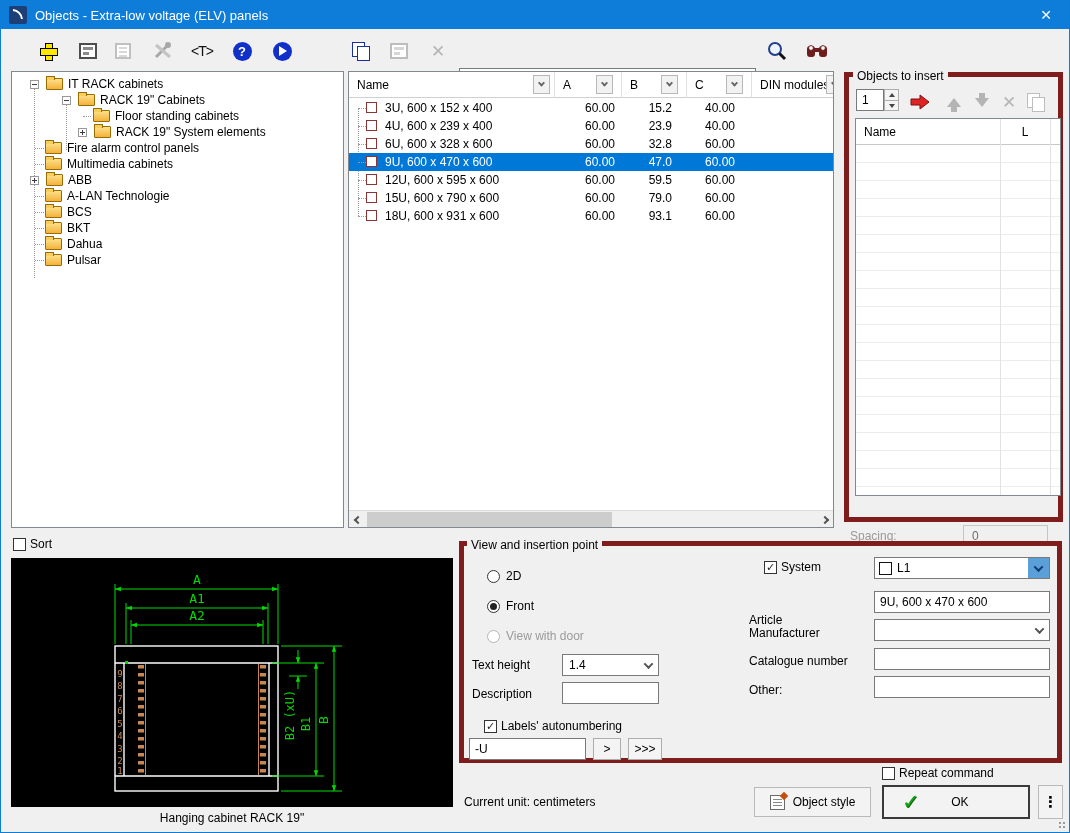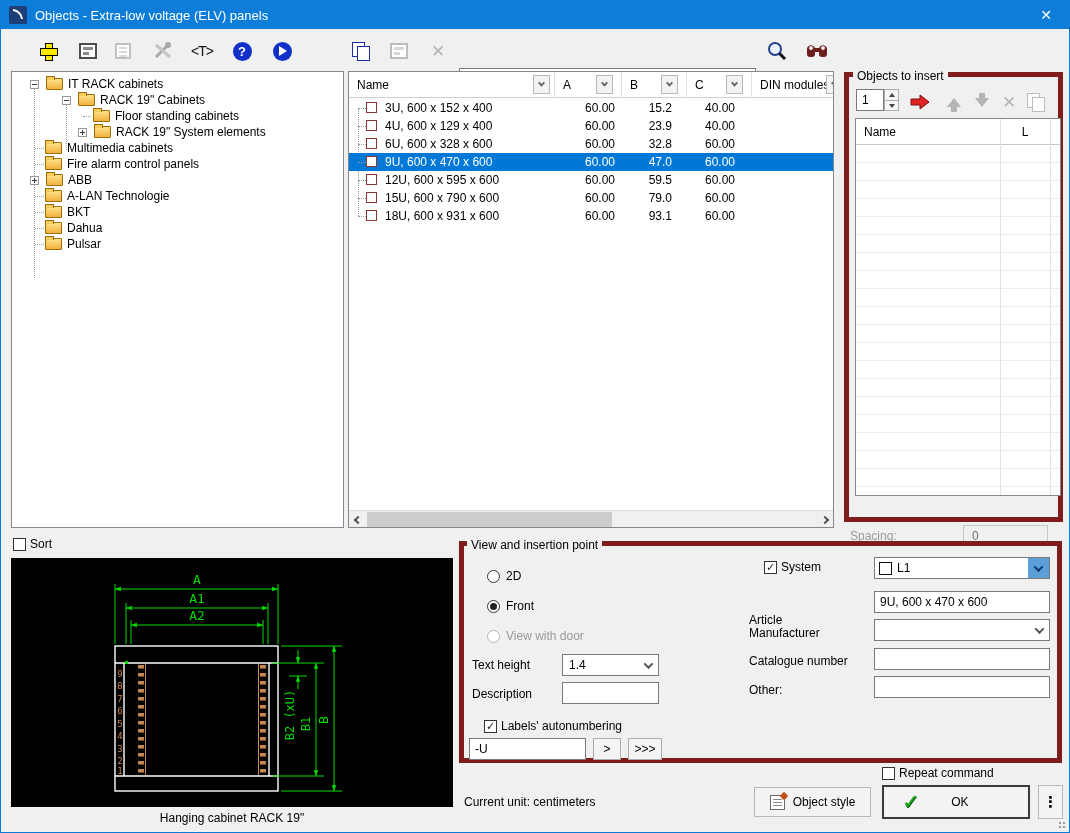--- a/index.html
+++ b/index.html
@@ -238,36 +238,41 @@
       <span class="tlabel">Floor standing cabinets</span>
     </div>
     <div class="trow">
       <span class="expander plus" style="margin-left:66px;"></span>
       <span class="folder" style="margin-left:7px;"></span>
       <span class="tlabel">RACK 19" System elements</span>
     </div>
     <div class="trow">
       <span class="stub" style="margin-left:23px; width:9px;"></span>
       <span class="folder" style="margin-left:1px;"></span>
+      <span class="tlabel">Fire alarm control panels</span>
+    </div>
+    <div class="trow">
+      <span class="stub" style="margin-left:23px; width:9px;"></span>
+      <span class="folder" style="margin-left:1px;"></span>
       <span class="tlabel">Multimedia cabinets</span>
-    </div>
-    <div class="trow">
-      <span class="stub" style="margin-left:23px; width:9px;"></span>
-      <span class="folder" style="margin-left:1px;"></span>
-      <span class="tlabel">Fire alarm control panels</span>
     </div>
     <div class="trow">
       <span class="expander plus" style="margin-left:18px;"></span>
       <span class="folder" style="margin-left:7px;"></span>
       <span class="tlabel">ABB</span>
     </div>
     <div class="trow">
       <span class="stub" style="margin-left:23px; width:9px;"></span>
       <span class="folder" style="margin-left:1px;"></span>
       <span class="tlabel">A-LAN Technologie</span>
+    </div>
+    <div class="trow">
+      <span class="stub" style="margin-left:23px; width:9px;"></span>
+      <span class="folder" style="margin-left:1px;"></span>
+      <span class="tlabel">BCS</span>
     </div>
     <div class="trow">
       <span class="stub" style="margin-left:23px; width:9px;"></span>
       <span class="folder" style="margin-left:1px;"></span>
       <span class="tlabel">BKT</span>
     </div>
     <div class="trow">
       <span class="stub" style="margin-left:23px; width:9px;"></span>
       <span class="folder" style="margin-left:1px;"></span>
       <span class="tlabel">Dahua</span>
@@ -318,21 +323,21 @@
         <span class="rstub"></span>
           <span class="rcheck"></span>
         <span class="rname">3U, 600 x 152 x 400</span>
         <span class="cellv cell-a">60.00</span>
         <span class="cellv cell-b">15.2</span>
         <span class="cellv cell-c">40.00</span>
       </div>
       <div class="row">
         <span class="rstub"></span>
           <span class="rcheck"></span>
-        <span class="rname">4U, 600 x 129 x 400</span>
+        <span class="rname">4U, 600 x 239 x 400</span>
         <span class="cellv cell-a">60.00</span>
         <span class="cellv cell-b">23.9</span>
         <span class="cellv cell-c">40.00</span>
       </div>
       <div class="row">
         <span class="rstub"></span>
           <span class="rcheck"></span>
         <span class="rname">6U, 600 x 328 x 600</span>
         <span class="cellv cell-a">60.00</span>
         <span class="cellv cell-b">32.8</span>

